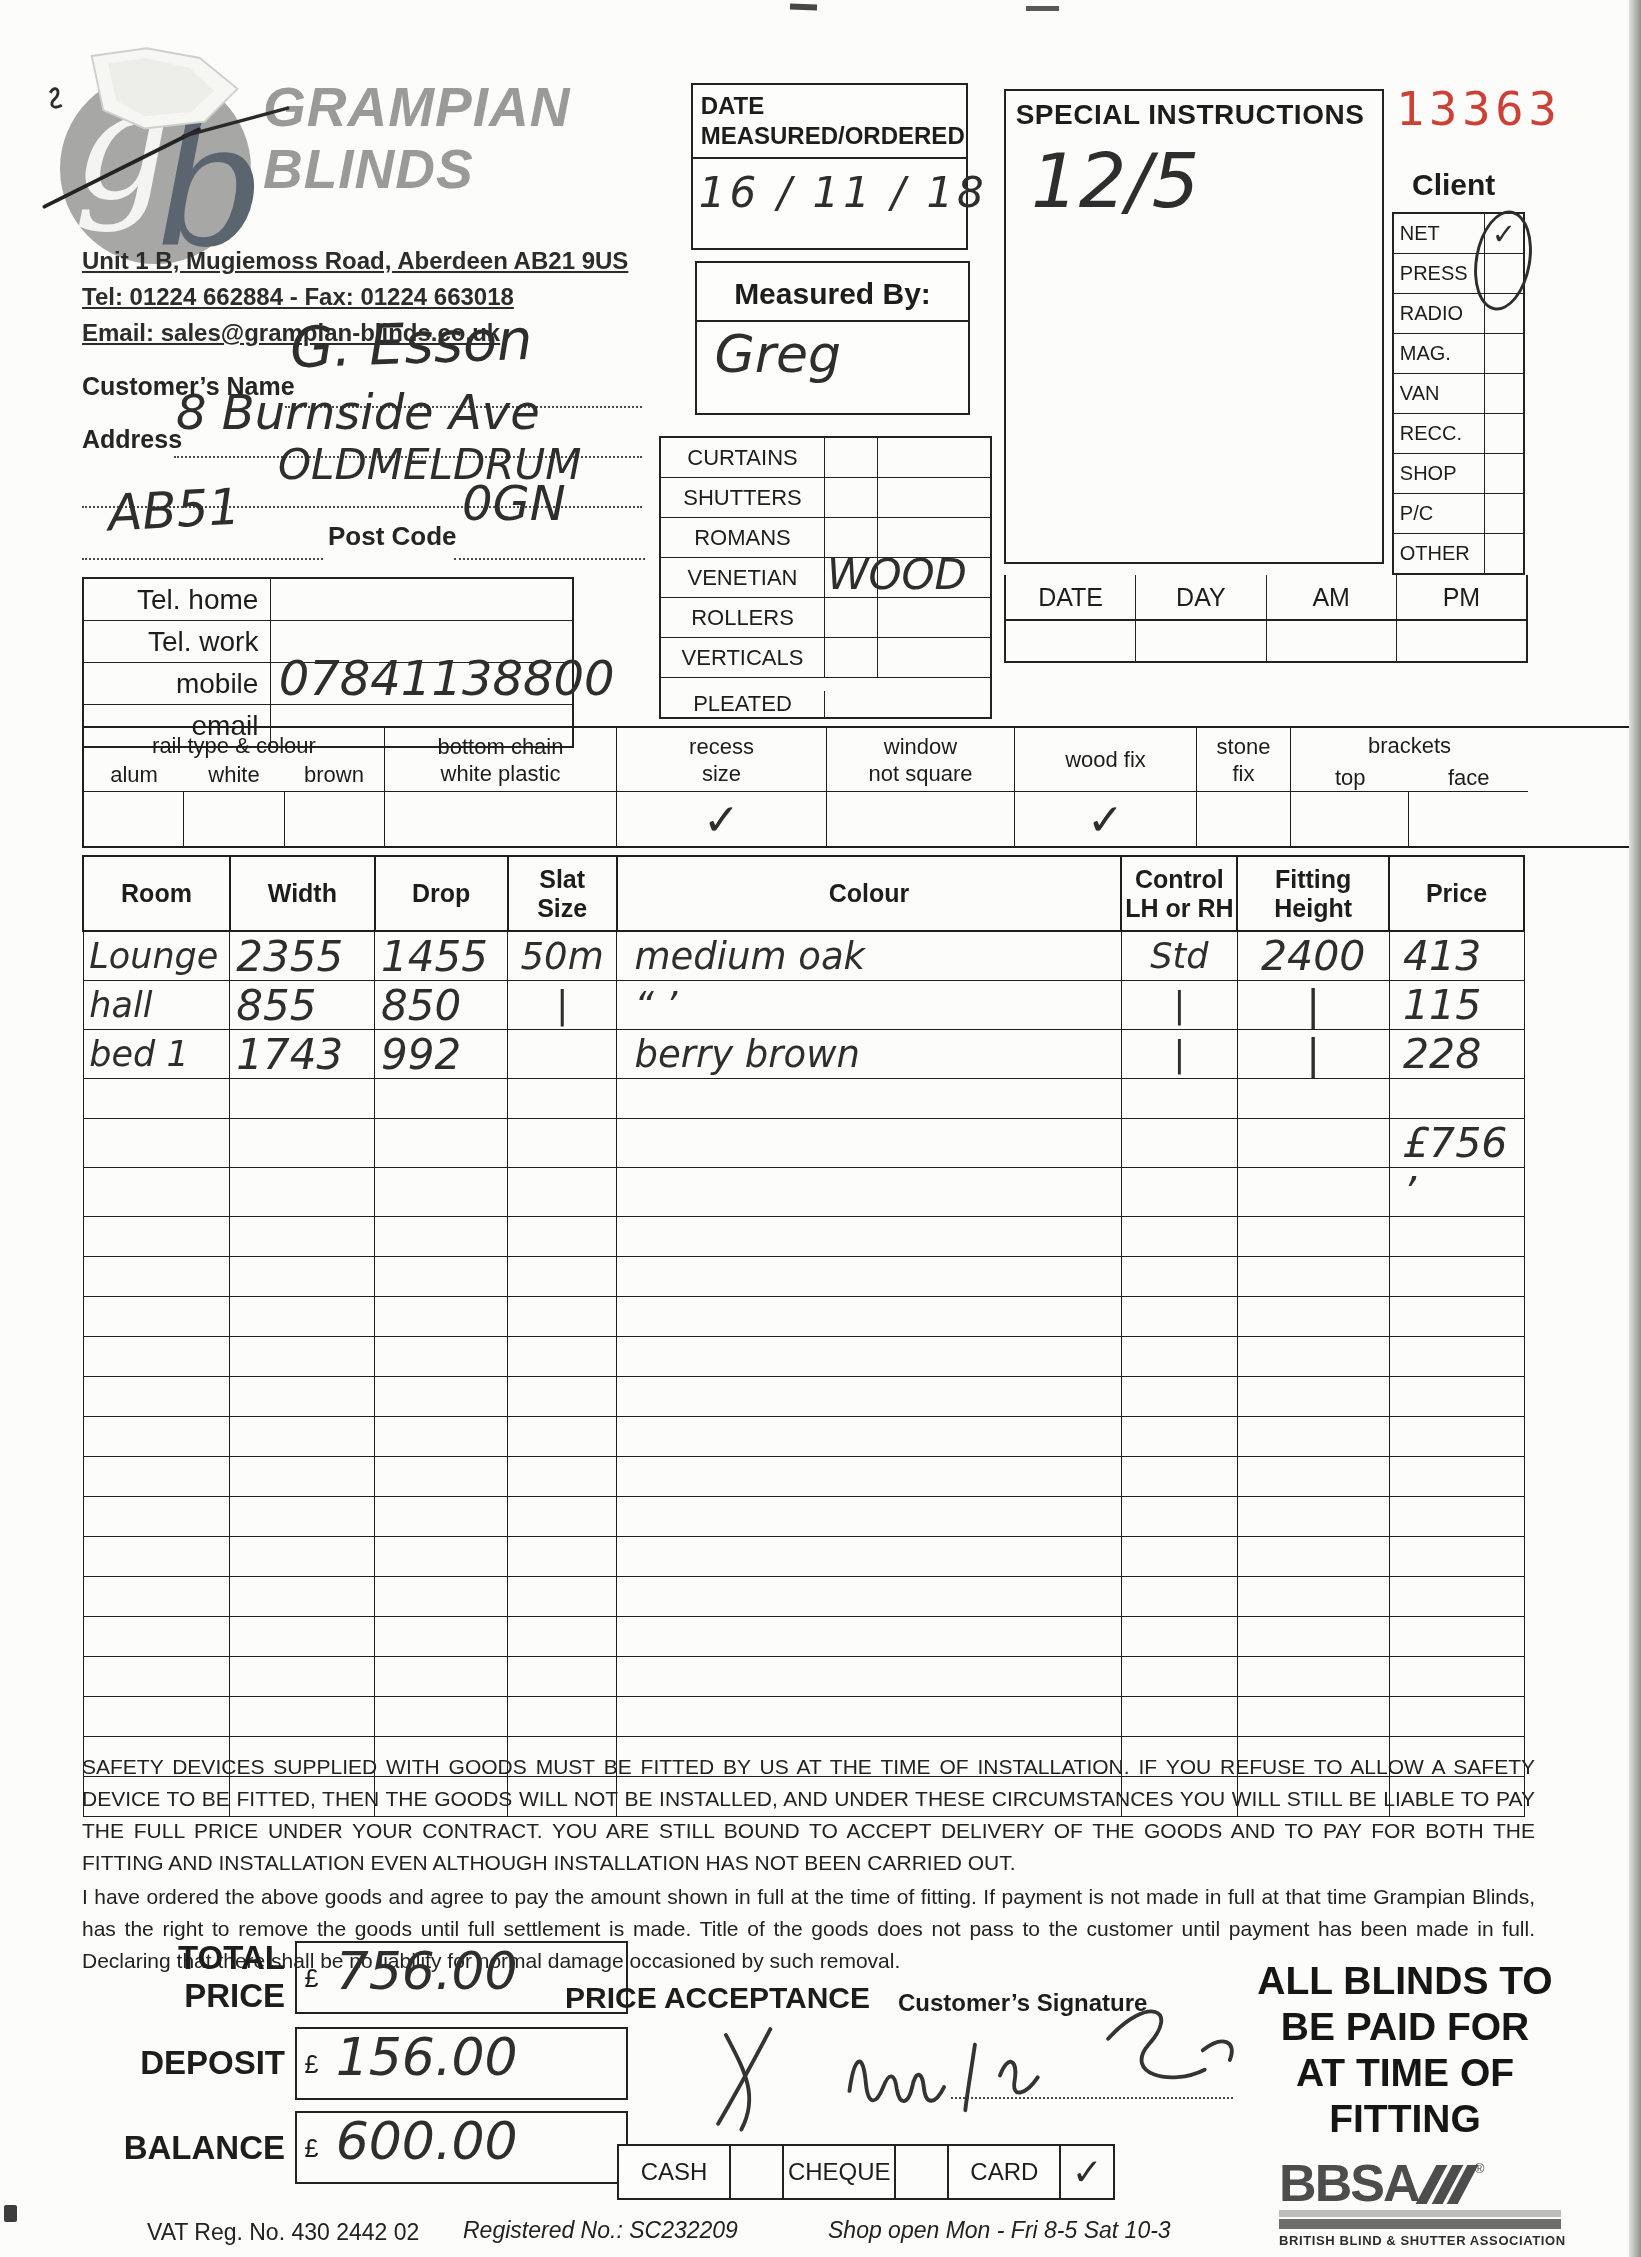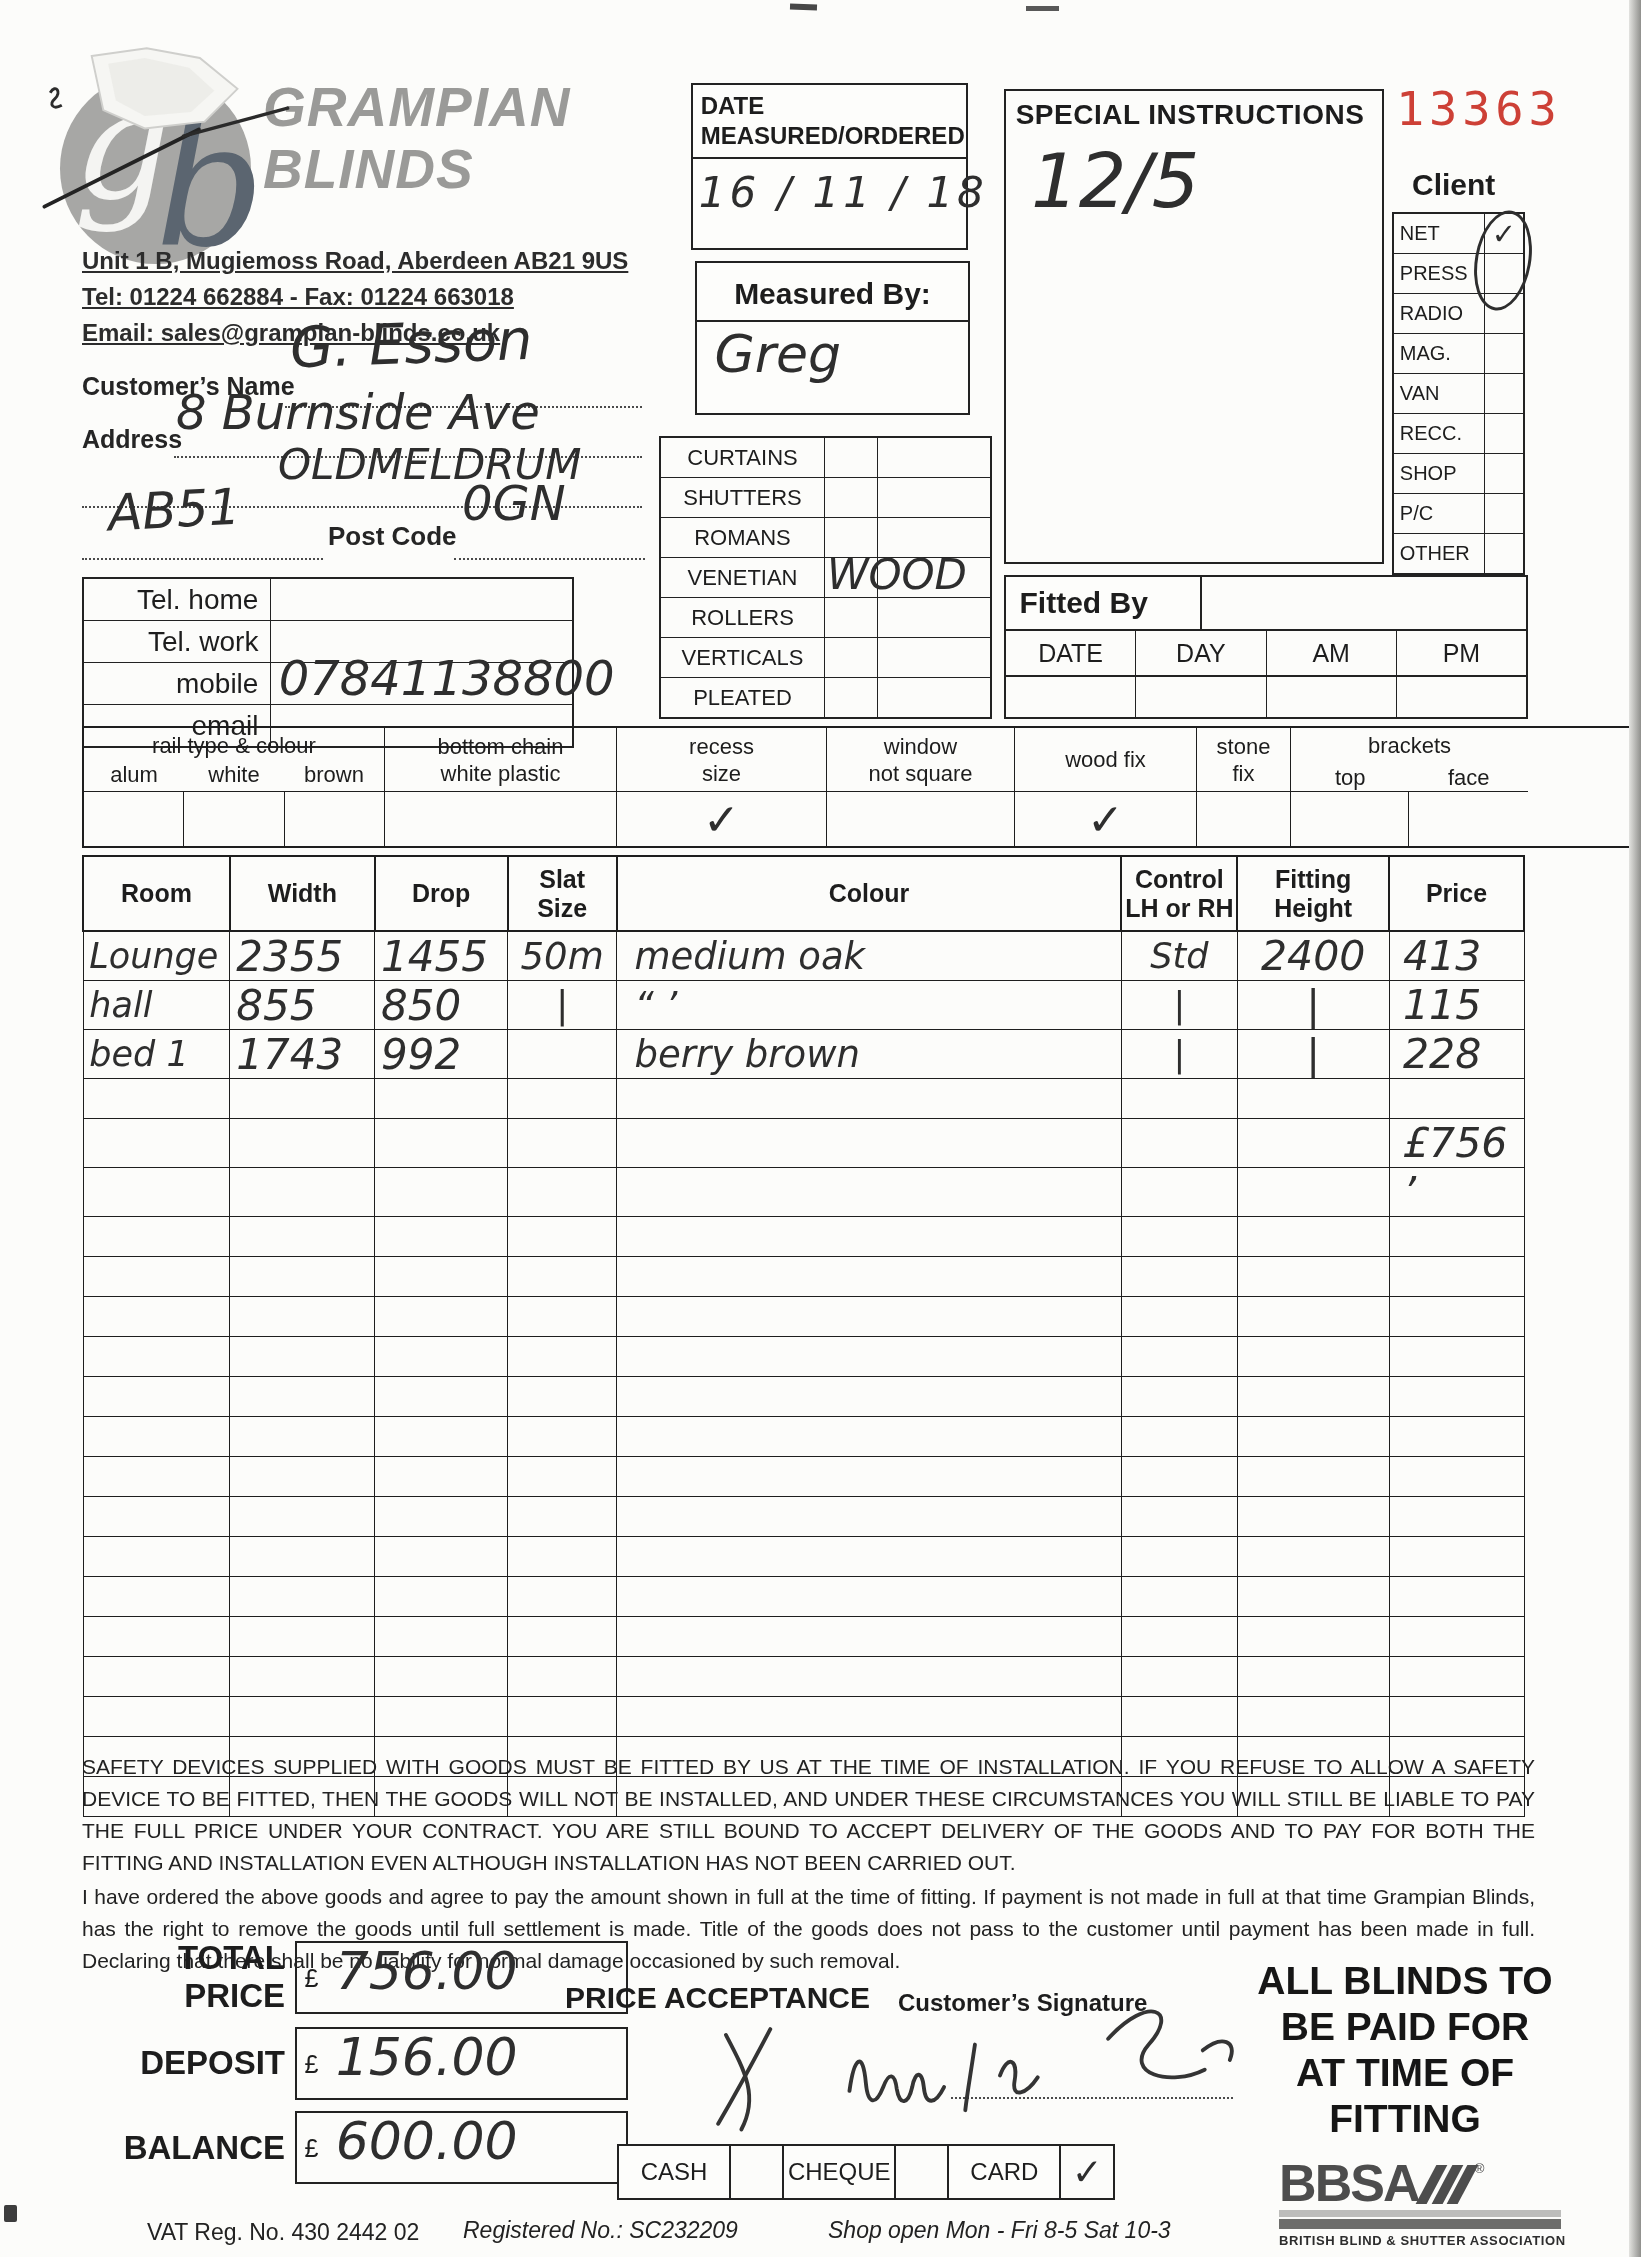--- a/index.html
+++ b/index.html
@@ -33,21 +33,21 @@
   .ph-hw{position:absolute;left:7.7px;top:-13.5px;font-size:48px;white-space:nowrap;}
 
   
   .box{border:2.9px solid #222;box-sizing:border-box;background:#fdfdfb;}
   .date-head{border-bottom:2.9px solid #222;padding:5.8px 7.7px;font-size:24px;font-weight:bold;line-height:30px;}
   .meas-head{border-bottom:2.9px solid #222;font-size:30px;font-weight:bold;text-align:center;padding:13.5px 0 9.7px;}
 
   
   .prod-table{position:absolute;left:659px;top:436px;width:333px;border:2.9px solid #222;box-sizing:border-box;}
   .prod-row{display:flex;height:39px;border-bottom:1.9px solid #222;}
-  .prod-row:last-child{border-bottom:none;}
+  .prod-row:last-child{border-bottom:none;align-items:flex-end;}
   .prod-label{width:164px;border-right:1.9px solid #222;font-size:22px;display:flex;align-items:center;
               justify-content:center;box-sizing:border-box;}
   .prod-c1{width:53px;border-right:1.9px solid #222;position:relative;box-sizing:border-box;}
   .prod-c2{flex:1;}
   .prod-value{position:absolute;left:1.9px;top:-7.7px;font-size:42px;white-space:nowrap;z-index:3;}
 
   
   .si-box{position:absolute;left:1004px;top:89px;width:380px;height:475px;border:2.9px solid #222;
           box-sizing:border-box;}
   .si-title{font-size:28px;font-weight:bold;padding:7.7px 0 0 9.7px;letter-spacing:0.5px;}
@@ -335,24 +335,20 @@
       <div class="client-check hw"></div>
     </div>
         <div class="client-row">
       <div class="client-label">OTHER</div>
       <div class="client-check hw"></div>
     </div>
       </div>
     </div>
 
   <div class="fb-wrap">
-    <div class="fb-toprow">
-      <div class="fb-label">Fitted By</div>
-      <div class="fb-rest"></div>
-    </div>
     <div class="fb-cols">
       <div class="fb-col">DATE</div>
       <div class="fb-col">DAY</div>
       <div class="fb-col">AM</div>
       <div class="fb-col">PM</div>
     </div>
     <div class="fb-empty">
       <div class="fb-ecell"></div>
         <div class="fb-ecell"></div>
         <div class="fb-ecell"></div>

